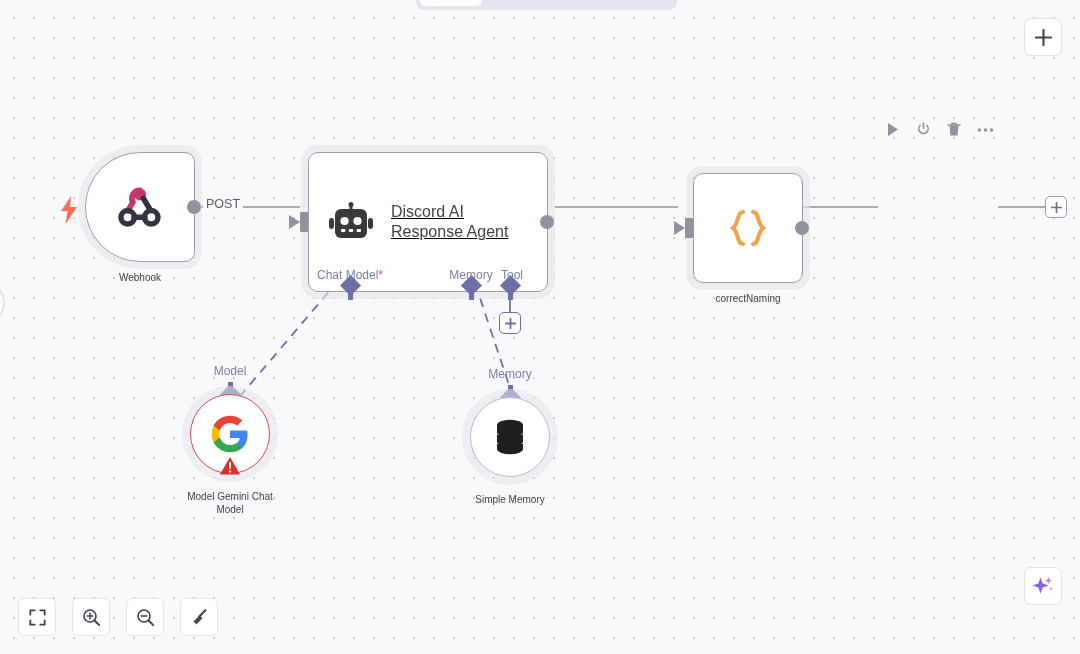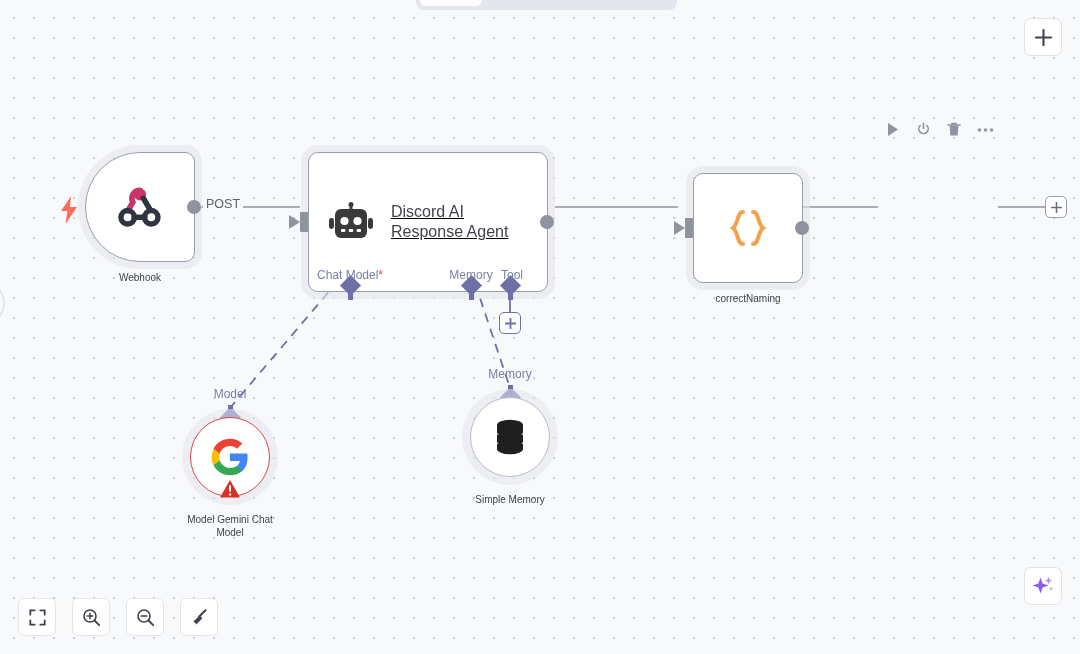--- a/index.html
+++ b/index.html
@@ -151,21 +151,21 @@
   
   .subnode { position: absolute; z-index: 10; }
   .subnode-circle {
     width: 80px; height: 80px;
     border-radius: 50%;
     background: #ffffff;
     display: flex; align-items: center; justify-content: center;
     position: relative;
     box-shadow: 0 0 0 8px rgba(228,230,236,0.55);
   }
-  #node-gemini { left: 190px; top: 417px; }
+  #node-gemini { left: 190px; top: 394px; }
   #node-gemini .subnode-circle { border: 1.8px solid #d94a45; }
   #node-memory { left: 470px; top: 397px; }
   #node-memory .subnode-circle { border: 1.6px solid #b9bdc9; }
   .subnode-label {
     position: absolute; top: 96px; left: 50%;
     transform: translateX(-50%);
     font-size: 10px; color: #40434e;
     white-space: nowrap; text-align: center; line-height: 1.32;
   }
 

